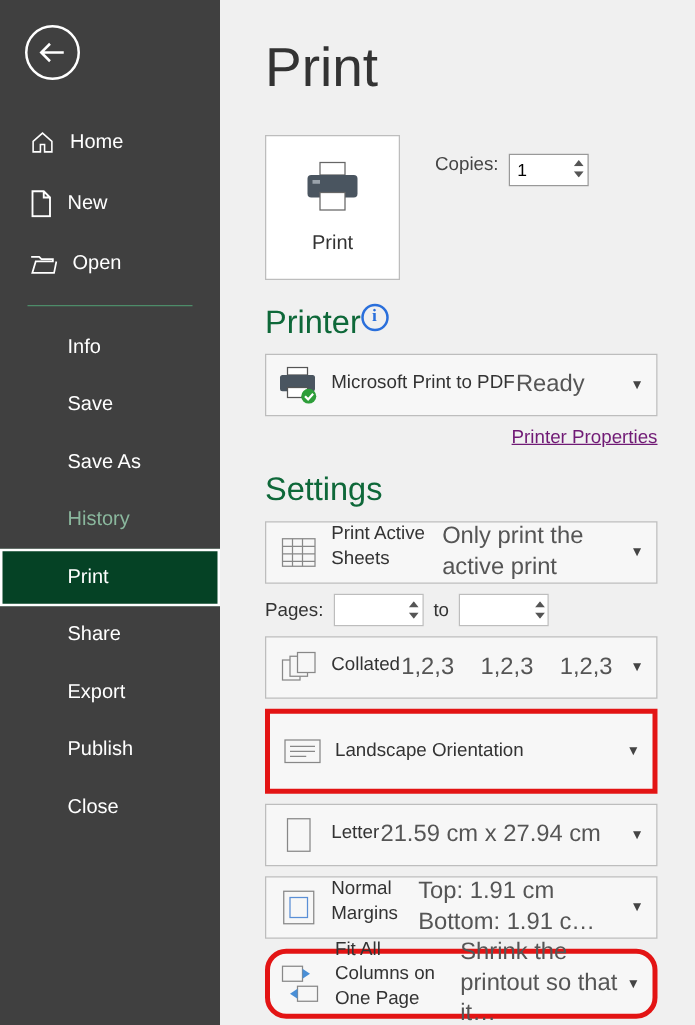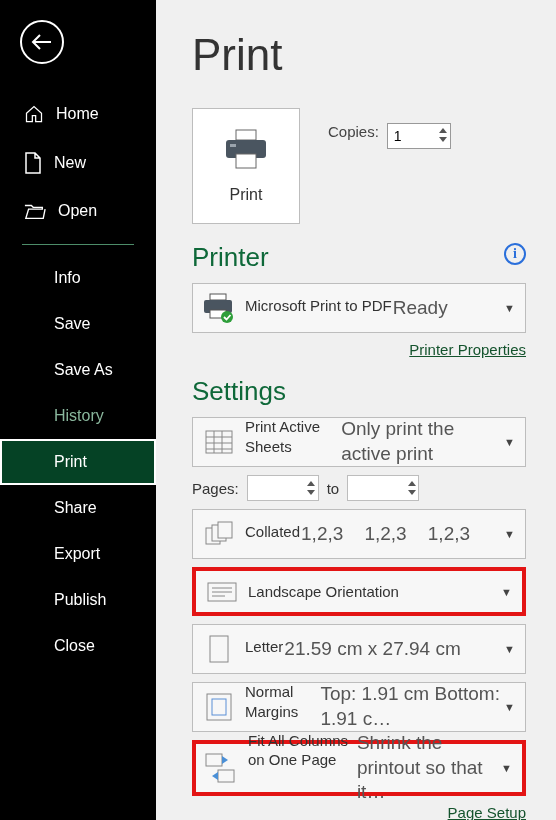--- a/index.html
+++ b/index.html
@@ -1,49 +1,49 @@
 <!DOCTYPE html>
 <html><head>
 <meta charset="utf-8">
 <style>
   * { box-sizing: border-box; margin: 0; padding: 0; }
   html, body { width: 556px; height: 820px; font-family: "Segoe UI", Arial, sans-serif; font-size: 15px; background: #f0f0f0; overflow: hidden; }
   .app { display: flex; width: 556px; height: 820px; }
 
   
-  .sidebar { width: 156px; background: #000000; color: #fff; display: flex; flex-direction: column; padding-top: 20px; }
+  .sidebar { width: 176px; background: #404040; color: #fff; display: flex; flex-direction: column; padding-top: 20px; }
   .back-btn { width: 44px; height: 44px; border: 2px solid #fff; border-radius: 50%; margin-left: 20px; margin-bottom: 26px; display: flex; align-items: center; justify-content: center; cursor: pointer; }
   .menu-item { display: flex; align-items: center; gap: 12px; padding: 14px 24px; font-size: 16px; cursor: pointer; }
   .menu-item.indent { padding-left: 54px; }
   .menu-item.disabled { color: #8ab79d; }
   .menu-item.selected { background: #054225; outline: 2px solid #fff; outline-offset: -2px; padding-left: 54px; }
   .sep { height: 1px; background: #4d8c69; margin: 10px 22px 10px 22px; }
 
   
   .main { flex: 1; padding: 30px 30px 10px 36px; overflow: hidden; }
   .title { font-size: 44px; font-weight: 300; color: #333; margin-bottom: 28px; }
   .h2 { font-size: 26px; font-weight: 400; color: #0e6839; margin: 18px 0 10px; }
 
   .print-row { display: flex; align-items: center; gap: 28px; }
   .print-btn { width: 108px; height: 116px; border: 1px solid #bdbdbd; background: #fff; display: flex; flex-direction: column; align-items: center; justify-content: center; gap: 14px; cursor: pointer; }
   .copies-row { display: flex; align-items: flex-start; gap: 8px; color: #444; margin-top: -60px; }
   .copies-input { width: 64px; height: 26px; border: 1px solid #999; background: #fff; padding: 0 6px; font-size: 14px; position: relative; }
   .spin-wrap { position: relative; display: inline-block; }
   .spin { position: absolute; right: 2px; width: 11px; display: flex; flex-direction: column; gap: 1px; }
   .spin .arr { width: 11px; height: 8px; display:flex; align-items:center; justify-content:center; cursor:pointer; }
 
-  .printer-head { display:flex; align-items:center; justify-content:space-between; }
+  .printer-head { display:flex; align-items:center; }
   .dd { border: 1px solid #bdbdbd; background: #f7f7f7; display: flex; align-items: center; padding: 0 6px 0 0; height: 50px; cursor: pointer; margin-bottom: 8px; }
   .dd .icon-box { width: 52px; height: 50px; display:flex; align-items:center; justify-content:center; }
   .dd .text { flex:1; display:flex; gap:1px; line-height:1.3; color:#333; }
   .dd .text .sub { font-size:19px; color:#555; }
   .dd .caret { font-size:11px; color:#444; padding:0 4px; }
   .dd.red { border: 4px solid #e31414; }
 
-  .link { color: #14532d; text-decoration: underline; font-size: 15px; cursor:pointer; }
+  .link { color: #701a75; text-decoration: underline; font-size: 15px; cursor:pointer; }
   .link-right { display:block; text-align:right; margin-bottom: 4px; }
 
   .pages-row { display:flex; align-items:center; gap:8px; margin: 4px 0 8px; color:#333; }
   .num-input { width: 72px; height: 26px; border:1px solid #bdbdbd; background:#fff; position:relative; }
 
   .info-circle { width:22px; height:22px; border:2px solid #2a6fdb; border-radius:50%; display:flex; align-items:center; justify-content:center; color:#2a6fdb; font-weight:bold; font-size:14px; font-family: Georgia, serif; cursor:pointer; }
 
   svg { display:block; }
 </style>
 </head>
@@ -219,21 +219,21 @@
             <rect x="16" y="2" width="14" height="16" fill="#f7f7f7"></rect>
           </svg>
         </div>
       <div class="text">
           <span>Collated</span>
           <span class="sub" style="white-space:pre;">1,2,3    1,2,3    1,2,3</span>
         </div>
       <span class="caret">▼</span>
     </div>
 
-    <div class="dd red" style="height:49px;">
+    <div class="dd red" style="height:68px;">
       <div class="icon-box">
           <svg width="34" height="26" viewBox="0 0 34 26" fill="none" stroke="#888">
             <rect x="3" y="4" width="28" height="18"></rect>
             <path d="M7 9 H27 M7 13 H27 M7 17 H20"></path>
           </svg>
         </div>
       <div class="text">
           <span>Landscape Orientation</span>
         </div>
       <span class="caret">▼</span>
@@ -259,21 +259,21 @@
             <rect x="7" y="7" width="14" height="16" stroke="#5a8fd6"></rect>
           </svg>
         </div>
       <div class="text">
           <span>Normal Margins</span>
           <span class="sub">Top: 1.91 cm Bottom: 1.91 c…</span>
         </div>
       <span class="caret">▼</span>
     </div>
 
-    <div class="dd red" style="height:56px;">
+    <div class="dd red" style="height:56px;border-radius:17px;">
       <div class="icon-box">
           <svg width="36" height="32" viewBox="0 0 36 32" fill="none">
             <rect x="2" y="2" width="16" height="12" stroke="#888"></rect>
             <path d="M18 4 L24 8 L18 12 Z" fill="#4a8fd6"></path>
             <rect x="14" y="18" width="16" height="12" stroke="#888"></rect>
             <path d="M14 20 L8 24 L14 28 Z" fill="#4a8fd6"></path>
           </svg>
         </div>
       <div class="text">
           <span>Fit All Columns on One Page</span>

